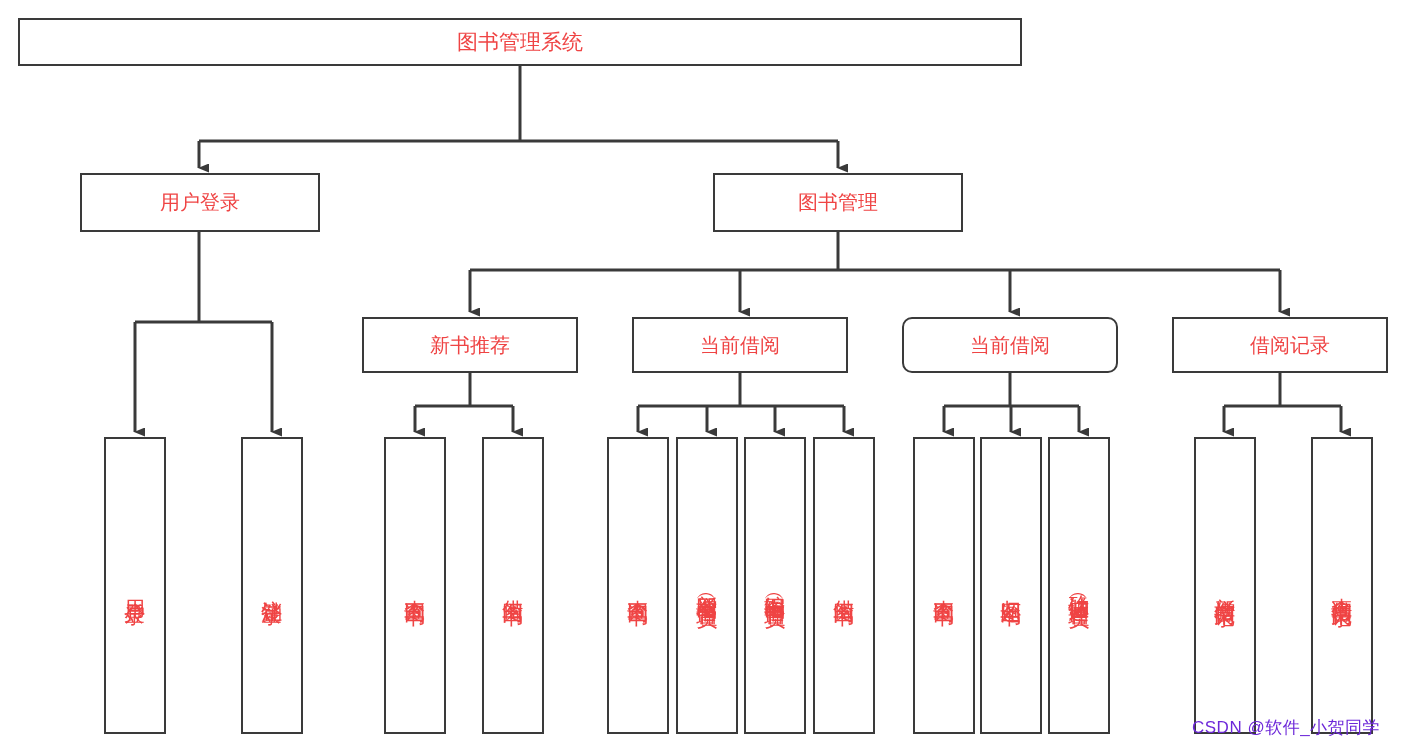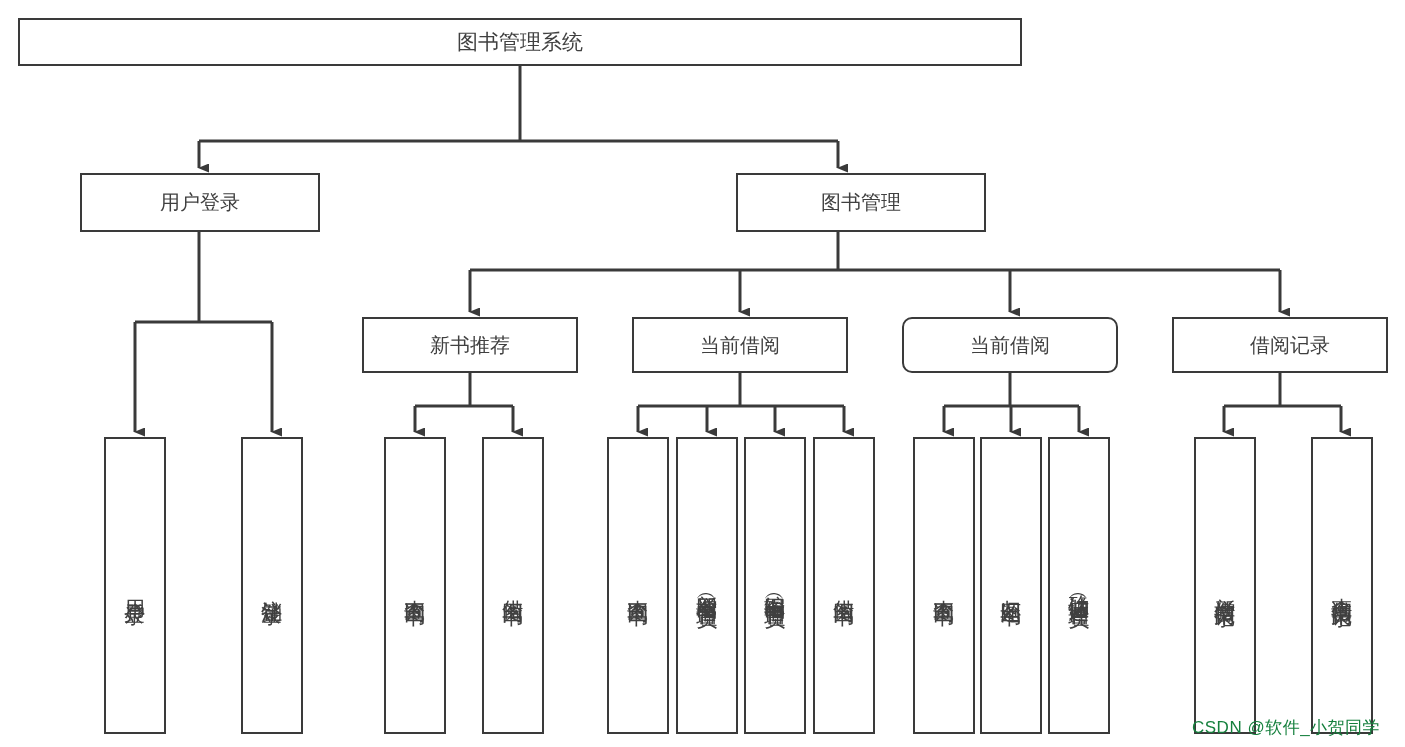--- a/index.html
+++ b/index.html
@@ -28,21 +28,21 @@
     position: absolute;
     box-sizing: border-box;
     background: #ffffff;
     border: 2px solid #3a3a3a;
     display: flex;
     align-items: center;
     justify-content: center;
     overflow: hidden;
   }
   .node-label {
-    color: #404040;
+    color: #ef4444;
     line-height: 1.22;
     white-space: nowrap;
     text-align: center;
   }
   .node-root .node-label { font-size: 21px; }
   .node-l1 .node-label  { font-size: 20px; }
   .node-l2 .node-label  { font-size: 20px; }
   .node-leaf {
     align-items: center;
     justify-content: center;
@@ -51,21 +51,21 @@
   .node-leaf .node-label {
     font-size: 21px;
     writing-mode: vertical-rl;
     text-orientation: upright;
     letter-spacing: 2px;
     white-space: nowrap;
     max-height: 288px;
   }
   .watermark {
     position: absolute;
-    color: #15803d;
+    color: #6d28d9;
     font-size: 17px;
     letter-spacing: 0.5px;
     white-space: nowrap;
     pointer-events: none;
   }
 </style>
 </head>
 <body>
 
 <div id="stage">
@@ -123,21 +123,21 @@
     </g>
   </svg>
 
   <div class="node-box node-root" style="left:18px; top:18px; width:1004px; height:48px;">
     <span class="node-label">图书管理系统</span>
   </div>
 
   <div class="node-box node-l1" style="left:80px; top:173px; width:240px; height:59px;">
     <span class="node-label">用户登录</span>
   </div>
-  <div class="node-box node-l1" style="left:736px; top:173px; width:250px; height:59px;">
+  <div class="node-box node-l1" style="left:713px; top:173px; width:250px; height:59px;">
     <span class="node-label">图书管理</span>
   </div>
 
   <div class="node-box node-l2" style="left:362px; top:317px; width:216px; height:56px;">
     <span class="node-label">新书推荐</span>
   </div>
   <div class="node-box node-l2" style="left:632px; top:317px; width:216px; height:56px;">
     <span class="node-label">当前借阅</span>
   </div>
   <div class="node-box node-l2" style="left:902px; top:317px; width:216px; height:56px;border-radius:10px;">

